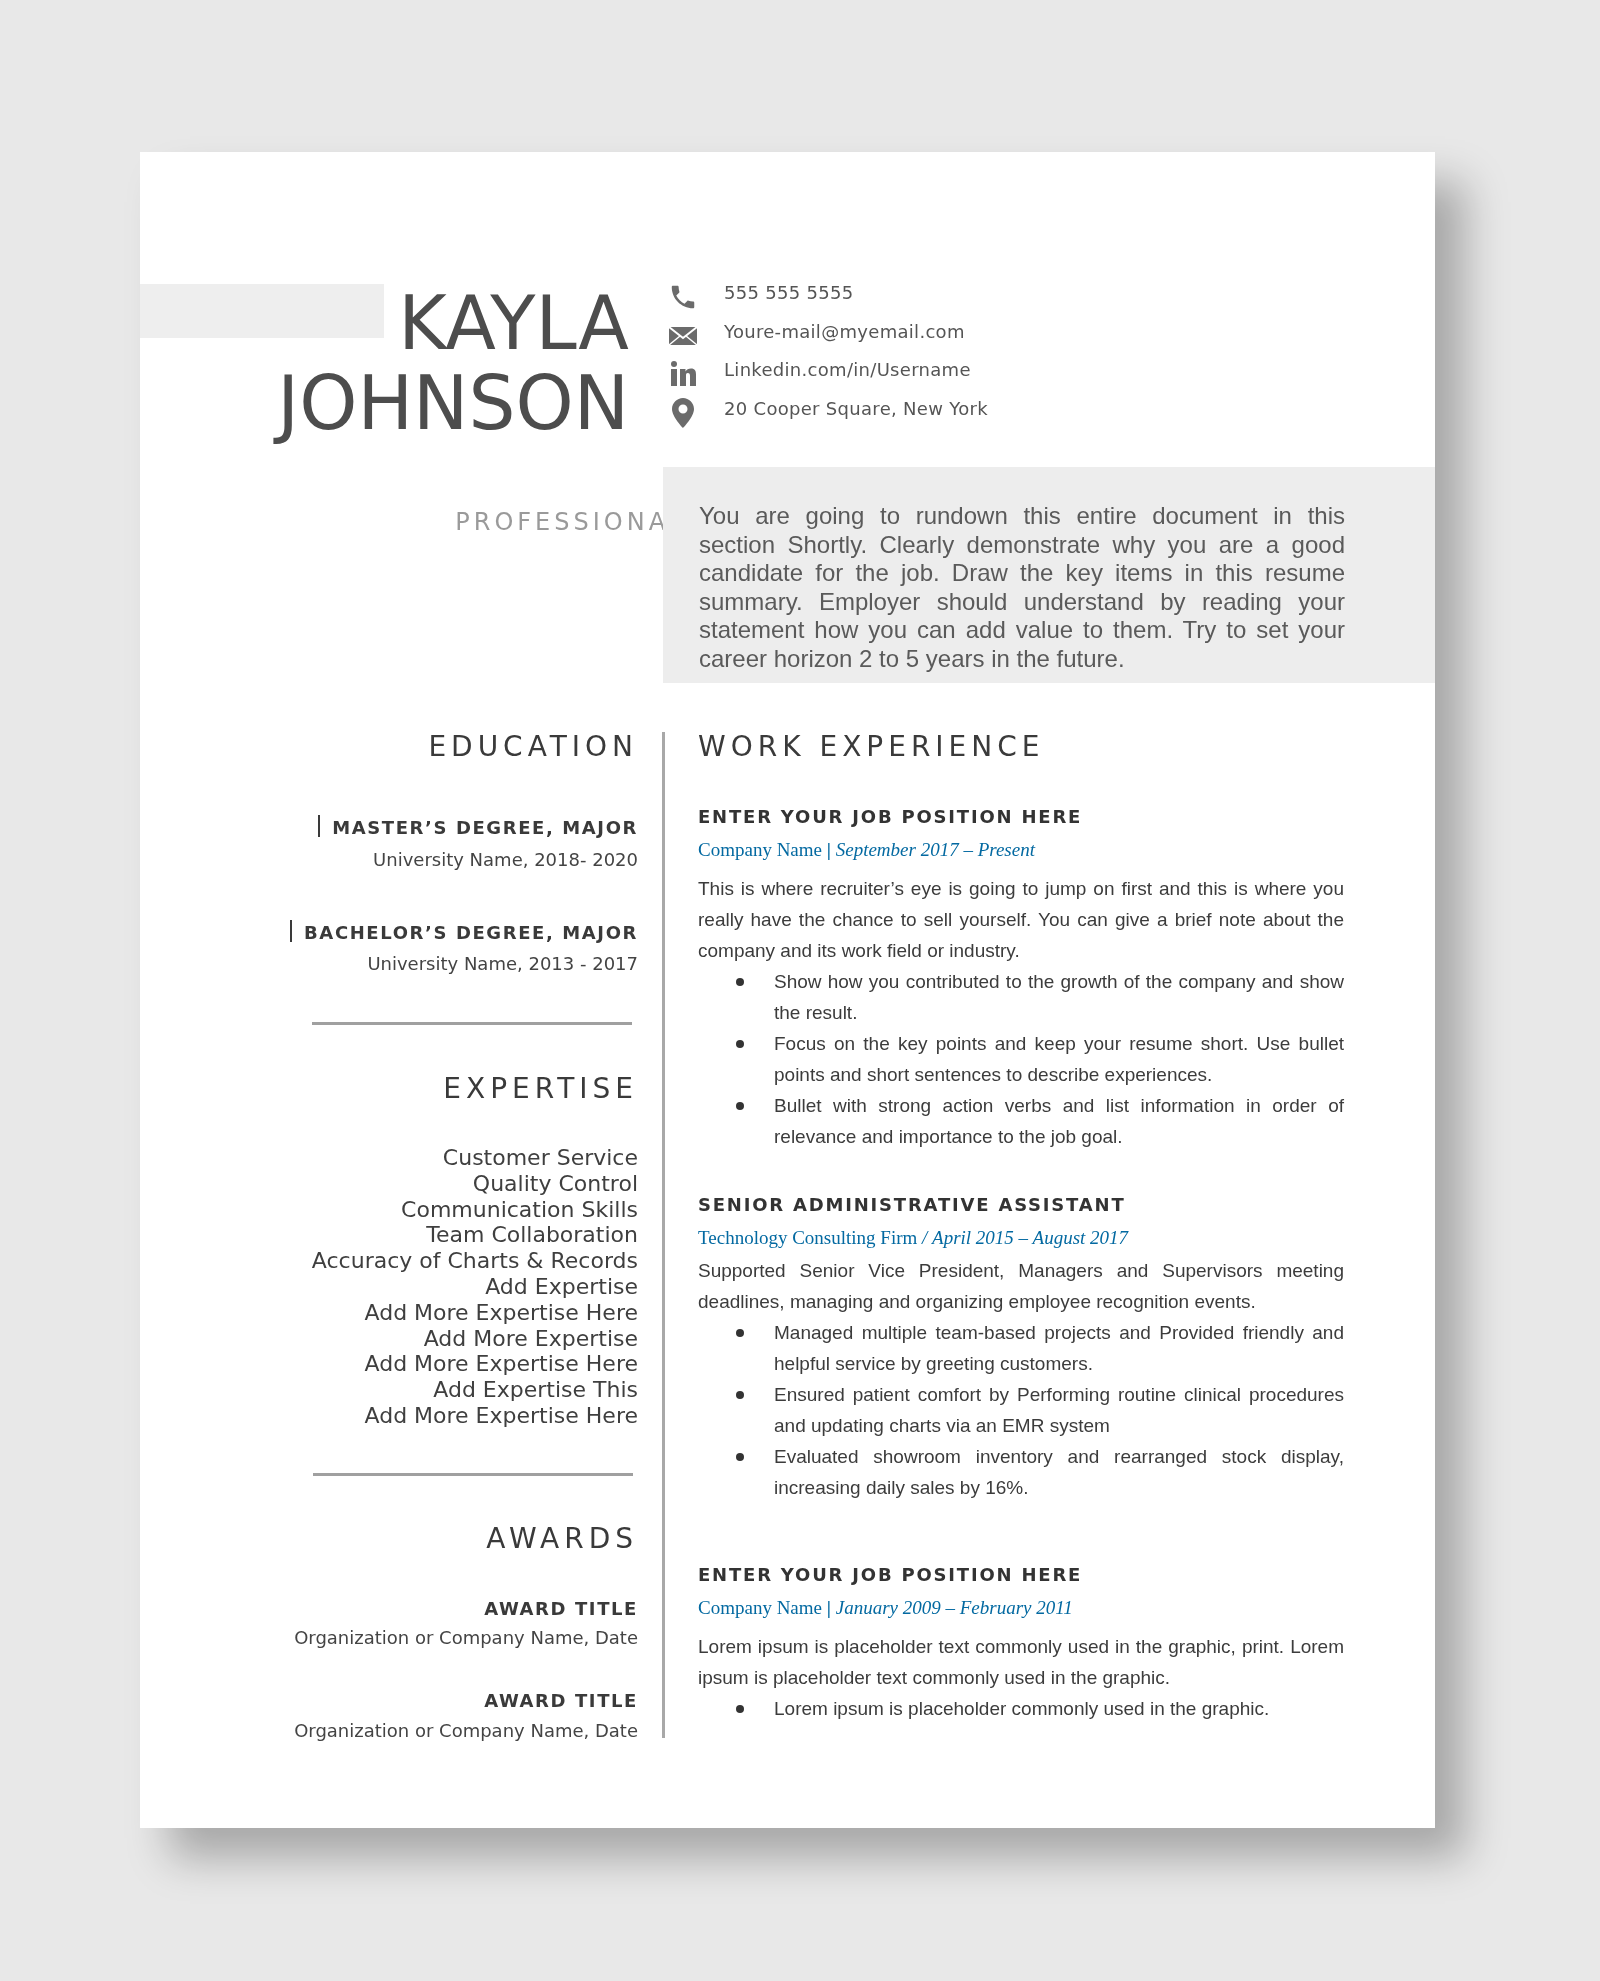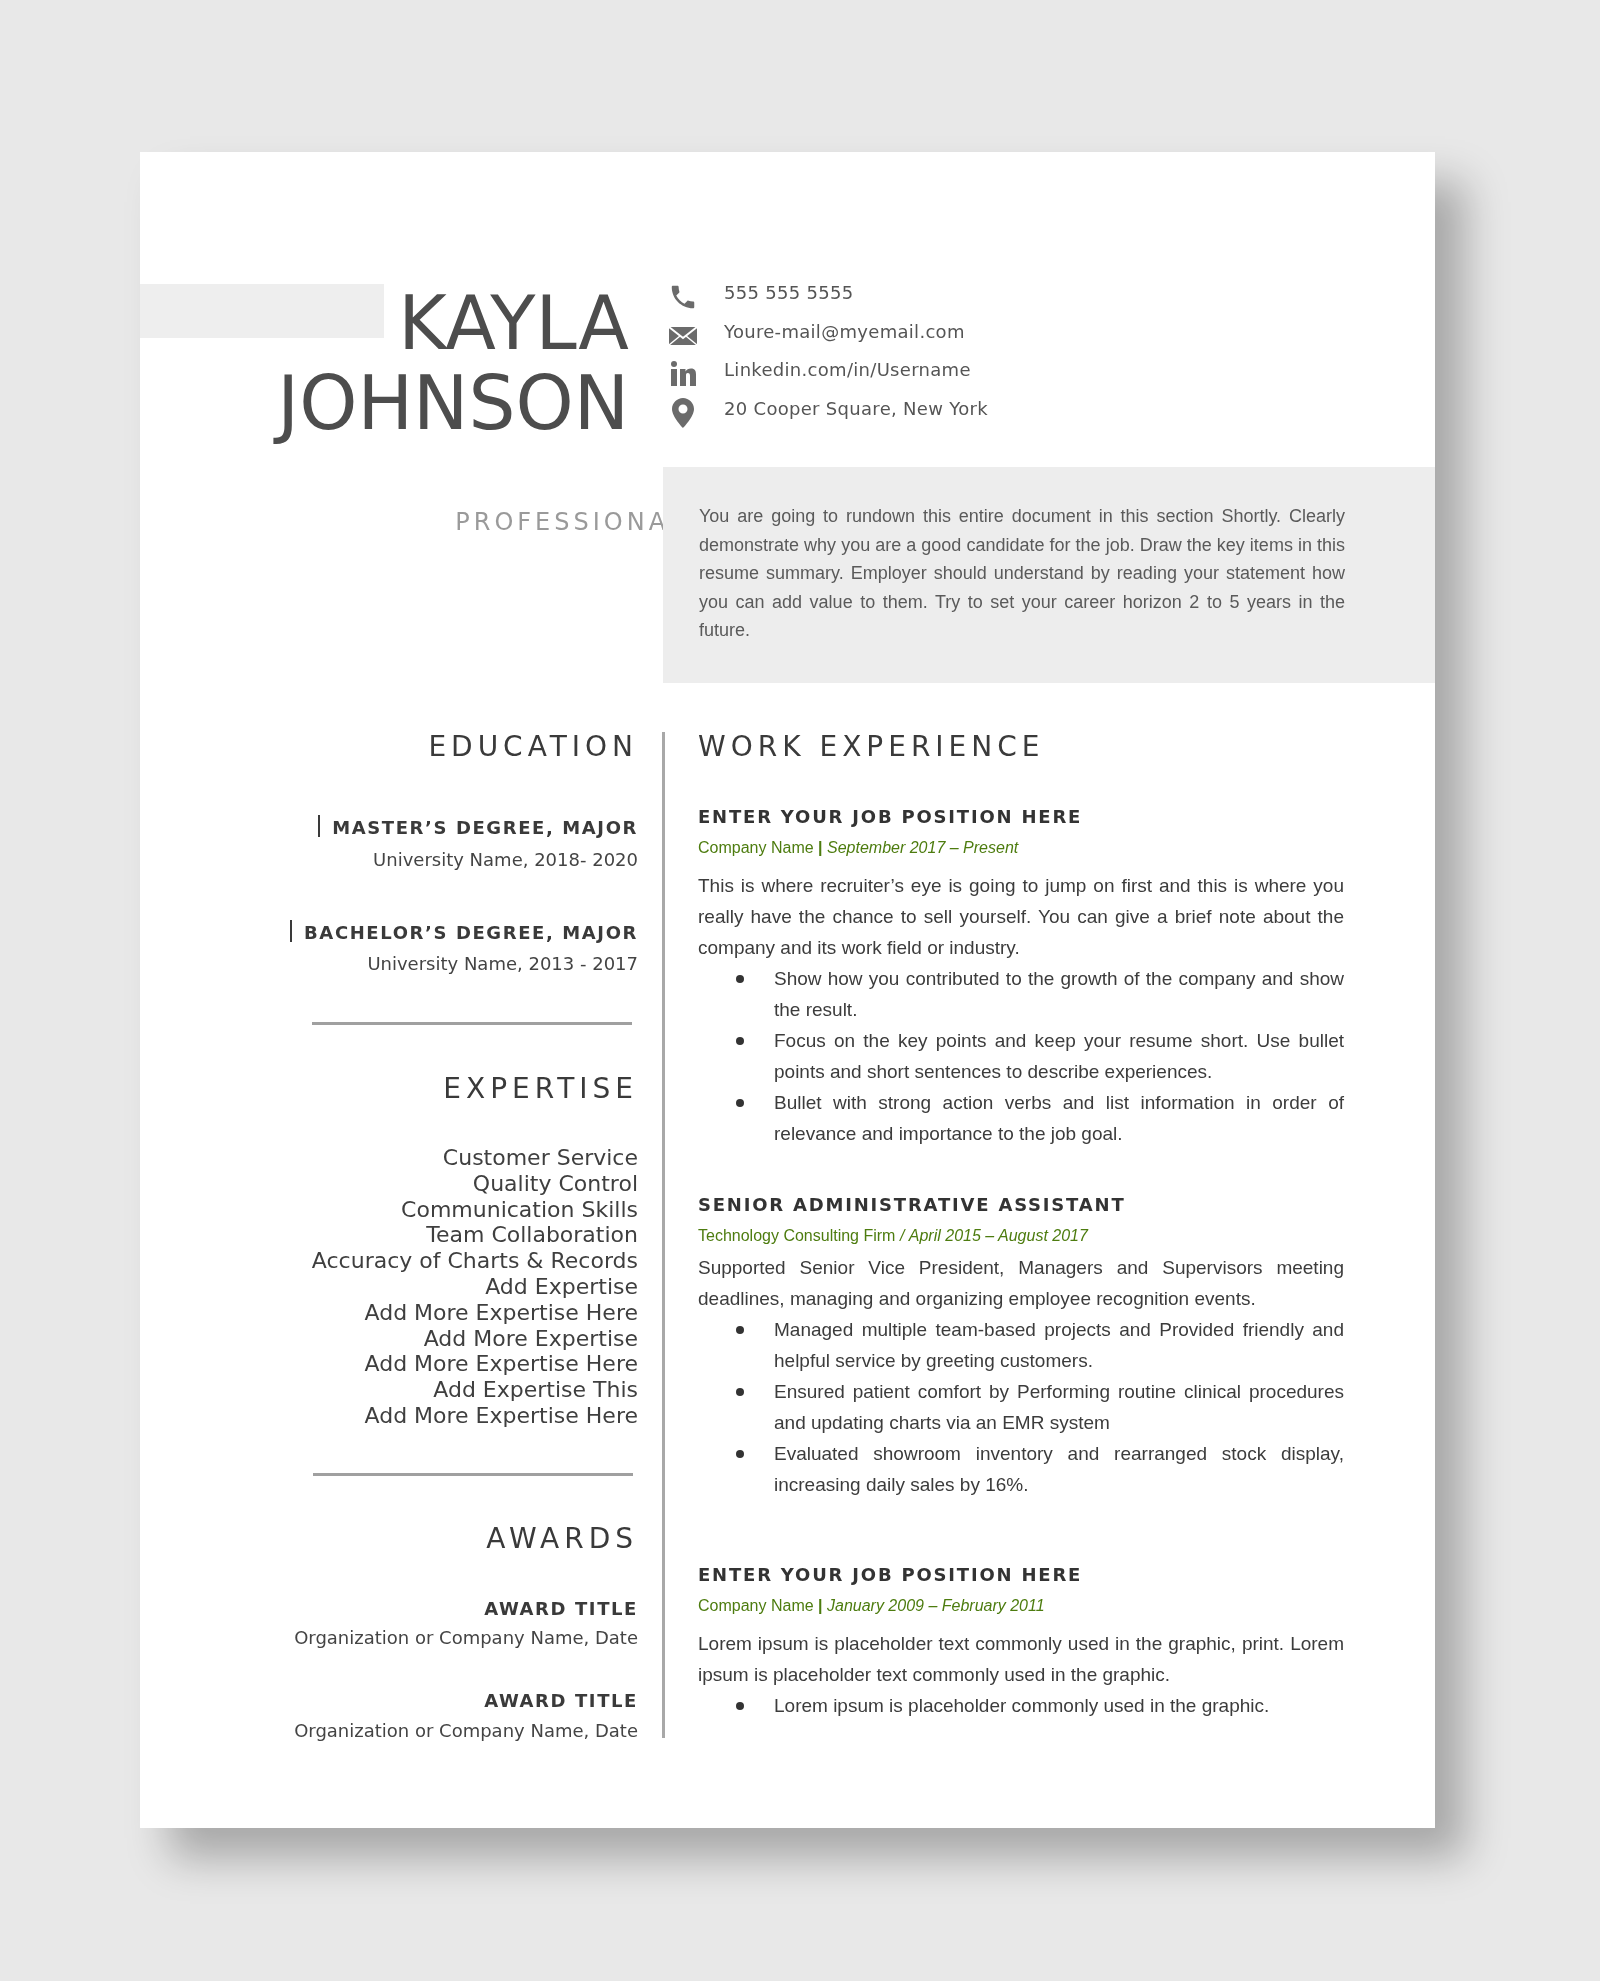--- a/index.html
+++ b/index.html
@@ -25,21 +25,21 @@
     white-space:nowrap; letter-spacing:0.3px;
   }
   .prof-title {
     right:652px; top:356px; font-family:"DejaVu Sans", sans-serif; font-size:24px; color:#9a9a9a;
     letter-spacing:4px; white-space:nowrap;
   }
   .summary-box {
     left:523px; top:315px; width:772px; height:216px; background:#ededed;
   }
   .summary-text {
-    position:absolute; left:36px; top:35px; width:646px; font-size:18px; line-height:28.5px;
+    position:absolute; left:36px; top:35px; width:646px; font-size:24px; line-height:28.5px;
     color:#5a5a5a; text-align:justify; font-family:"Liberation Sans", sans-serif;
   }
   .vline { left:522px; top:580px; width:3px; height:1006px; background:#a8a8a8; }
   .hrule { height:3px; background:#a0a0a0; }
   .sec-head {
     font-family:"DejaVu Sans", sans-serif; font-size:28px; letter-spacing:5px; color:#3a3a3a;
     white-space:nowrap; line-height:1;
   }
   .left-col-right { right:797px; text-align:right; }
   .bold-cap {
@@ -50,21 +50,21 @@
     font-family:"DejaVu Sans", sans-serif; font-size:18px; color:#444; white-space:nowrap; line-height:1;
   }
   .pipe { display:inline-block; width:2px; height:22px; background:#3a3a3a; margin-right:12px; vertical-align:-3px; }
   .expertise-list { right:797px; top:993px; text-align:right; }
   .expertise-item { font-family:"DejaVu Sans", sans-serif; font-size:22px; line-height:25.8px; color:#3f3f3f; white-space:nowrap; }
   .work { left:558px; width:646px; }
   .job-title {
     font-family:"DejaVu Sans", sans-serif; font-weight:bold; font-size:18px; letter-spacing:1.8px;
     color:#333; white-space:nowrap; line-height:1;
   }
-  .job-meta { font-family:Liberation Sans, sans-serif; font-size:16px; color:#4d7c0f; white-space:nowrap; line-height:1; }
+  .job-meta { font-family:Liberation Serif, serif; font-size:19px; color:#0369a1; white-space:nowrap; line-height:1; }
   .job-meta .dates { font-style:italic; }
   .job-para {
     font-family:"Liberation Sans", sans-serif; font-size:19px; line-height:31px; color:#3c3c3c; text-align:justify;
   }
   .bullets { margin:0; padding:0; list-style:none; }
   .bullets li {
     position:relative; padding-left:76px; font-family:"Liberation Sans", sans-serif; font-size:19px;
     line-height:31px; color:#3c3c3c; text-align:justify;
   }
   .bullets li .dot {

